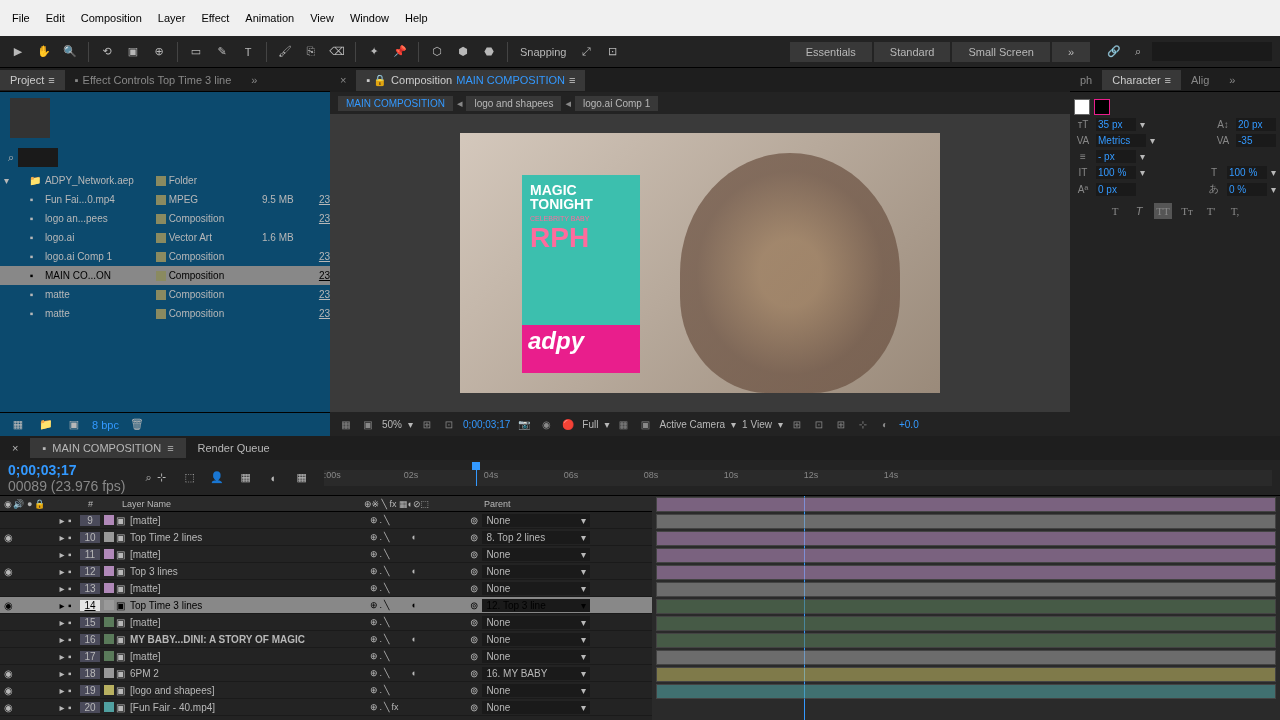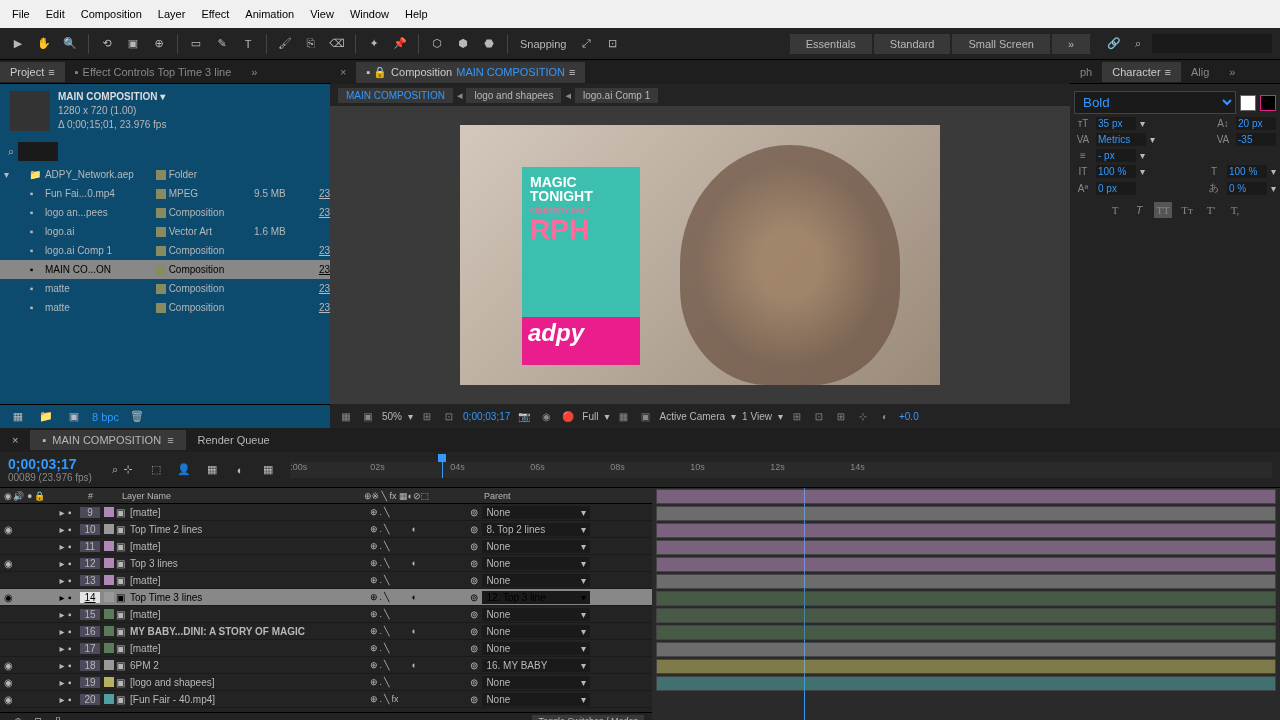--- a/index.html
+++ b/index.html
@@ -1,17 +1,17 @@
 <!DOCTYPE html>
 <html><head>
 <meta charset="utf-8">
 <style>
 * { margin: 0; padding: 0; box-sizing: border-box; font-family: 'Segoe UI', Arial, sans-serif; }
 body { background: #232323; color: #b8b8b8; font-size: 11px; overflow: hidden; width: 1280px; height: 720px; }
-.menubar { background: #f0f0f0; color: #000; height: 28px; display: flex; align-items: center; padding: 0 4px; }
+.menubar { background: #f0f0f0; color: #000; height: 36px; display: flex; align-items: center; padding: 0 4px; }
 .menubar span { padding: 2px 8px; cursor: pointer; }
 .toolbar { background: #232323; height: 32px; display: flex; align-items: center; padding: 0 8px; gap: 6px; border-bottom: 1px solid #000; }
 .tool-icon { width: 20px; height: 20px; display: flex; align-items: center; justify-content: center; color: #b8b8b8; cursor: pointer; }
 .tool-sep { width: 1px; height: 20px; background: #444; margin: 0 2px; }
 .workspace-tabs { margin-left: auto; display: flex; gap: 2px; }
 .ws-tab { background: #383838; padding: 4px 16px; color: #b8b8b8; cursor: pointer; }
 .search-bar { display: flex; align-items: center; gap: 4px; margin-left: 8px; }
 
 .main-grid { display: grid; grid-template-columns: 330px 740px 210px; height: 368px; }
 
@@ -28,21 +28,21 @@
 .ph-type { width: 90px; padding: 2px 6px; }
 .ph-size { width: 50px; padding: 2px 6px; text-align: right; }
 .ph-frame { width: 40px; padding: 2px 6px; text-align: right; }
 .proj-rows { overflow-y: auto; flex: 1; }
 .proj-row { display: flex; align-items: center; height: 19px; font-size: 10px; }
 .proj-row.sel { background: #888; color: #000; }
 .pr-icon { width: 16px; margin-left: 20px; }
 .pr-name { width: 114px; overflow: hidden; white-space: nowrap; }
 .pr-color { width: 10px; height: 10px; background: #8a8a60; margin: 0 3px; }
 .pr-type { width: 90px; }
-.pr-size { width: 50px; text-align: left; }
+.pr-size { width: 50px; text-align: center; }
 .pr-frame { width: 30px; text-align: right; text-decoration: underline; }
 .proj-footer { display: flex; align-items: center; gap: 8px; padding: 4px 8px; border-top: 1px solid #000; height: 24px; }
 
 .center-col { background: #383838; display: flex; flex-direction: column; }
 .comp-tabs { display: flex; background: #1e1e1e; height: 24px; align-items: center; }
 .comp-breadcrumb { display: flex; align-items: center; gap: 4px; padding: 4px 8px; background: #232323; height: 22px; }
 .bc-item { background: #383838; padding: 2px 8px; color: #3399ff; cursor: pointer; font-size: 10px; }
 .bc-item.first { color: #3399ff; }
 .bc-arrow { color: #888; }
 .viewer { flex: 1; background: #3a3a3a; display: flex; align-items: center; justify-content: center; position: relative; }
@@ -66,21 +66,21 @@
 .type-btns { display: flex; gap: 6px; padding: 4px; justify-content: center; }
 .type-btn { width: 18px; height: 16px; display: flex; align-items: center; justify-content: center; color: #888; cursor: pointer; font-family: serif; }
 .type-btn.active { background: #555; }
 
 .timeline-area { height: 300px; background: #232323; display: flex; flex-direction: column; }
 .tl-tabs { display: flex; background: #1e1e1e; height: 24px; align-items: center; }
 .tl-tab { padding: 4px 12px; display: flex; align-items: center; gap: 6px; cursor: pointer; }
 .tl-tab.active { background: #383838; }
 .tl-header { display: flex; align-items: center; padding: 4px 8px; height: 36px; border-bottom: 1px solid #000; }
 .tl-time { color: #3399ff; font-size: 14px; font-weight: bold; }
-.tl-frames { color: #888; font-size: 10px; }
+.tl-frames { color: #888; font-size: 14px; }
 .tl-icons { margin-left: auto; display: flex; gap: 8px; margin-right: 12px; }
 .tl-ruler { flex: 1; position: relative; background: #2a2a2a; height: 16px; }
 .tl-main { display: flex; flex: 1; overflow: hidden; }
 .tl-left { width: 652px; display: flex; flex-direction: column; }
 .tl-col-head { display: flex; background: #2a2a2a; height: 16px; font-size: 9px; border-bottom: 1px solid #000; align-items: center; }
 .tl-layers { flex: 1; overflow-y: auto; }
 .tl-row { display: flex; align-items: center; height: 17px; font-size: 10px; border-bottom: 1px solid #1a1a1a; }
 .tl-row.sel { background: #888; color: #000; }
 .tl-eye { width: 56px; display: flex; gap: 2px; padding-left: 4px; }
 .tl-arrow { width: 12px; text-align: center; }
@@ -161,25 +161,20 @@
       <div class="panel-tab active">
           <span>Project</span>
           <span>≡</span>
         </div>
       <div class="panel-tab">▪ <span>Effect Controls Top Time 3 line</span></div>
       <div class="panel-tab">»</div>
     </div>
     <div class="comp-info">
       <div style="display:flex;gap:8px;align-items:center">
         <div style="width:40px;height:40px;background:#333"></div>
-        <div>
-          <b><span>MAIN COMPOSITION</span> ▾</b><br>
-          <span>1280 x 720 (1.00)</span><br>
-          <span>Δ 0;00;15;01, 23.976 fps</span>
-        </div>
       </div>
     </div>
     <div class="proj-search">
       <span>⌕</span>
       <input style="">
     </div>
     <div class="proj-rows" id="proj-rows">
         <div class="proj-row">
           <span style="width:10px;padding-left:4px">▾</span>
           <span class="pr-icon">📁</span>
@@ -316,21 +311,20 @@
 
   <div class="right-col">
     <div class="panel-tabs">
       <div class="panel-tab">ph</div>
       <div class="panel-tab active"><span>Character</span> ≡</div>
       <div class="panel-tab">Alig</div>
       <div class="panel-tab">»</div>
     </div>
     <div class="char-panel">
       <div class="char-row">
-        <select class="char-select"><option>Bold</option></select>
         <div class="char-swatch" style="background:#fff"></div>
         <div class="char-swatch" style="background:#000;border-color:#e91e8c"></div>
       </div>
       <div class="char-row">
         <span class="char-icon">тT</span>
         <span class="char-input">35 px</span>
         <span>▾</span>
         <span class="char-icon" style="margin-left:auto">A↕</span>
         <span class="char-input">20 px</span>
       </div>

